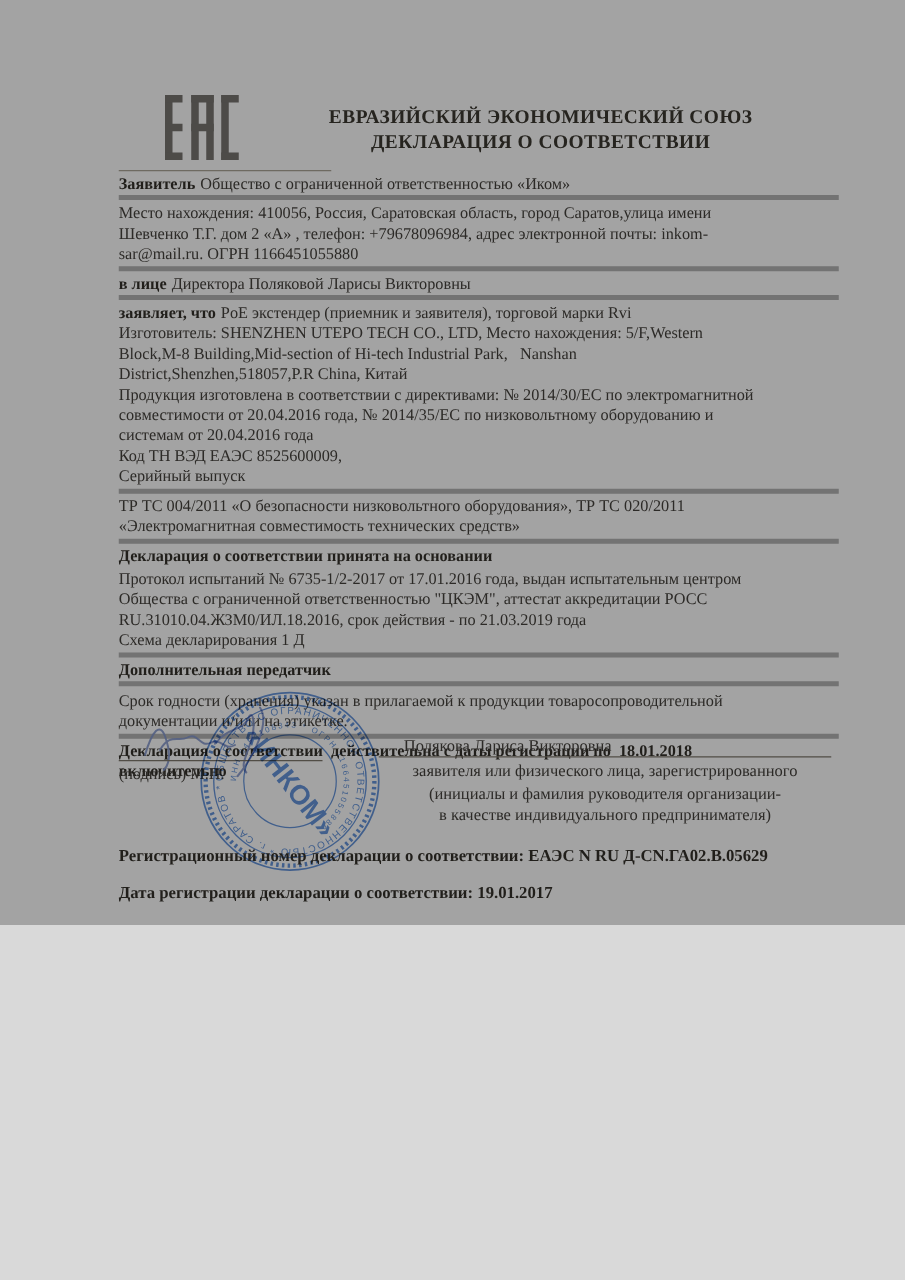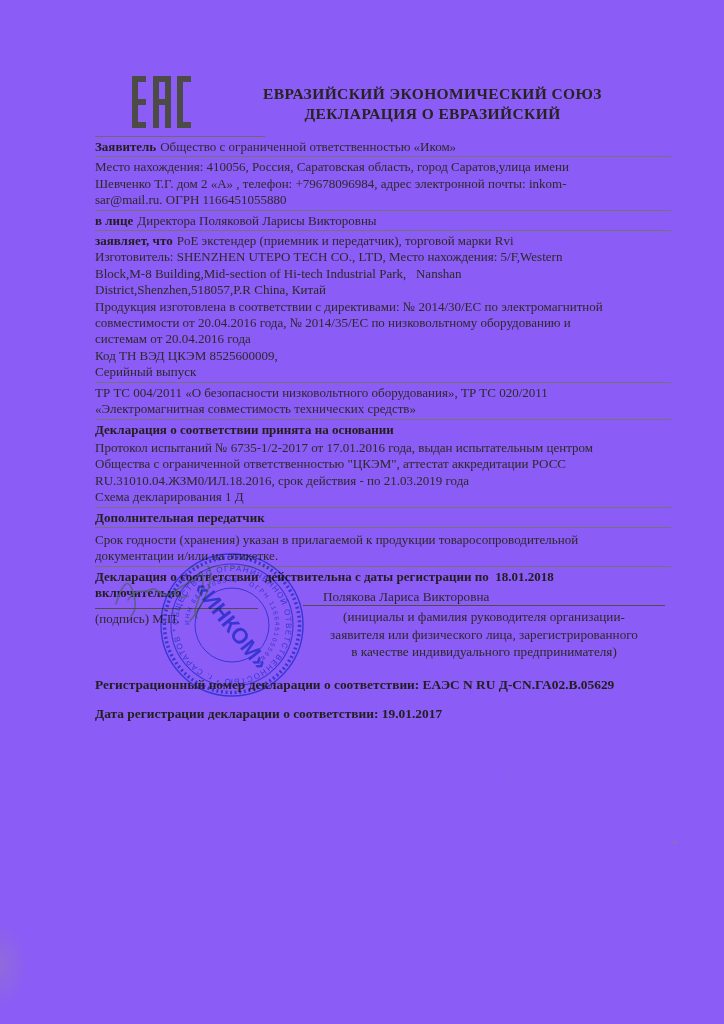--- a/index.html
+++ b/index.html
@@ -1,35 +1,35 @@
 <!DOCTYPE html>
 <html style="--stamp-color: #3f7ad2;"><head>
 <meta charset="utf-8">
 <style>
   html,body{margin:0;padding:0;background:#d9d9d9;}
   .page{
-    position:relative; width:724px; height:1024px;
-    background:#8b5cf6; overflow:hidden;
+    position:relative; width:724px; height:740px;
+    background:#a3a3a3; overflow:hidden;
     font-family:"Liberation Serif","DejaVu Serif",serif;
     color:#2c2a27;
   }
   
   .eac-logo{position:absolute; left:132px; top:76px; width:60px; height:54px;}
   .doc-title{
     position:absolute; left:210px; top:84px; width:445px;
     text-align:center; font-weight:bold; font-size:15.5px;
     letter-spacing:.4px; color:#26241f; line-height:20px;
   }
   
   .content{
     position:absolute; left:95px; top:139px; width:576px;
     font-size:13px; line-height:16.4px;
   }
   .row{margin-bottom:1px;}
-  .bb{border-bottom:1px solid #737373; padding-bottom:1px; margin-bottom:2px;}
+  .bb{border-bottom:4px solid #737373; padding-bottom:1px; margin-bottom:2px;}
   .lead{font-weight:bold; color:#211f1b; margin-right:4px;}
   .hdg{font-weight:bold; color:#211f1b; margin-bottom:2px;}
   .ln{white-space:pre;}
   .bold-lines .ln{font-weight:bold; color:#211f1b;}
   .partial-topline{position:absolute; left:95px; top:136px; width:170px; border-top:1px solid #6e6a61;}
   
   .sig-left-line{position:absolute; left:95px; top:608px; width:163px; border-top:1px solid #514d46;}
   .sig-left-caption{position:absolute; left:95px; top:611px; width:163px; text-align:left; font-size:13px;}
   .sig-scribble{position:absolute; left:106px; top:564px; width:158px; height:58px;}
   .sig-right{position:absolute; left:303px; top:589px; width:362px; font-size:13.2px;}
@@ -72,21 +72,21 @@
 
         <rect x="45" y="0" width="6" height="52"></rect>
         <rect x="45" y="0" width="14" height="6"></rect>
         <rect x="45" y="46" width="14" height="6"></rect>
       </g>
     </svg>
   </div>
 
   <div class="doc-title">
     <div>ЕВРАЗИЙСКИЙ ЭКОНОМИЧЕСКИЙ СОЮЗ</div>
-    <div>ДЕКЛАРАЦИЯ О ЕВРАЗИЙСКИЙ</div>
+    <div>ДЕКЛАРАЦИЯ О СООТВЕТСТВИИ</div>
   </div>
 
   <div class="partial-topline"></div>
 
   <div class="content">
 
     <div class="row bb">
       <span class="lead">Заявитель</span><span>Общество с ограниченной ответственностью «Иком»</span>
     </div>
 
@@ -94,29 +94,29 @@
         <div class="ln">Место нахождения: 410056, Россия, Саратовская область, город Саратов,улица имени</div>
         <div class="ln">Шевченко Т.Г. дом 2 «А» , телефон: +79678096984, адрес электронной почты: inkom-</div>
         <div class="ln">sar@mail.ru. ОГРН 1166451055880</div>
       </div>
 
     <div class="row bb">
       <span class="lead">в лице</span><span>Директора Поляковой Ларисы Викторовны</span>
     </div>
 
     <div class="row bb">
-      <div class="ln"><span class="lead">заявляет, что</span><span>PoE экстендер (приемник и передатчик), торговой марки Rvi</span></div>
+      <div class="ln"><span class="lead">заявляет, что</span><span>PoE экстендер (приемник и заявителя), торговой марки Rvi</span></div>
       <div>
           <div class="ln">Изготовитель: SHENZHEN UTEPO TECH CO., LTD, Место нахождения: 5/F,Western</div>
           <div class="ln">Block,M-8 Building,Mid-section of Hi-tech Industrial Park,   Nanshan</div>
           <div class="ln">District,Shenzhen,518057,P.R China, Китай</div>
           <div class="ln">Продукция изготовлена в соответствии с директивами: № 2014/30/ЕС по электромагнитной</div>
           <div class="ln">совместимости от 20.04.2016 года, № 2014/35/ЕС по низковольтному оборудованию и</div>
           <div class="ln">системам от 20.04.2016 года</div>
-          <div class="ln">Код ТН ВЭД ЦКЭМ 8525600009,</div>
+          <div class="ln">Код ТН ВЭД ЕАЭС 8525600009,</div>
           <div class="ln">Серийный выпуск</div>
         </div>
     </div>
 
     <div class="row bb">
       <div>
           <div class="ln">ТР ТС 004/2011 «О безопасности низковольтного оборудования», ТР ТС 020/2011</div>
           <div class="ln">«Электромагнитная совместимость технических средств»</div>
         </div>
     </div>
@@ -155,22 +155,22 @@
         <path d="M102 2 C110 14, 98 40, 84 57"></path>
       </g>
     </svg>
   </div>
   <div class="sig-left-line"></div>
   <div class="sig-left-caption">(подпись) М.П.</div>
 
   <div class="sig-right">
     <div class="sig-name">Полякова Лариса Викторовна</div>
     <div class="sig-caption">
+        <div class="ln">заявителя или физического лица, зарегистрированного</div>
         <div class="ln">(инициалы и фамилия руководителя организации-</div>
-        <div class="ln">заявителя или физического лица, зарегистрированного</div>
         <div class="ln">в качестве индивидуального предпринимателя)</div>
       </div>
   </div>
 
   <div class="stamp">
     <svg width="150" height="150" viewBox="0 0 150 150">
       <defs>
         <path id="ringPath" d="M 75,75 m -54,0 a 54,54 0 1,1 108,0 a 54,54 0 1,1 -108,0"></path>
         <path id="innerRingPath" d="M 75,75 m -43,0 a 43,43 0 1,1 86,0 a 43,43 0 1,1 -86,0"></path>
       </defs>

